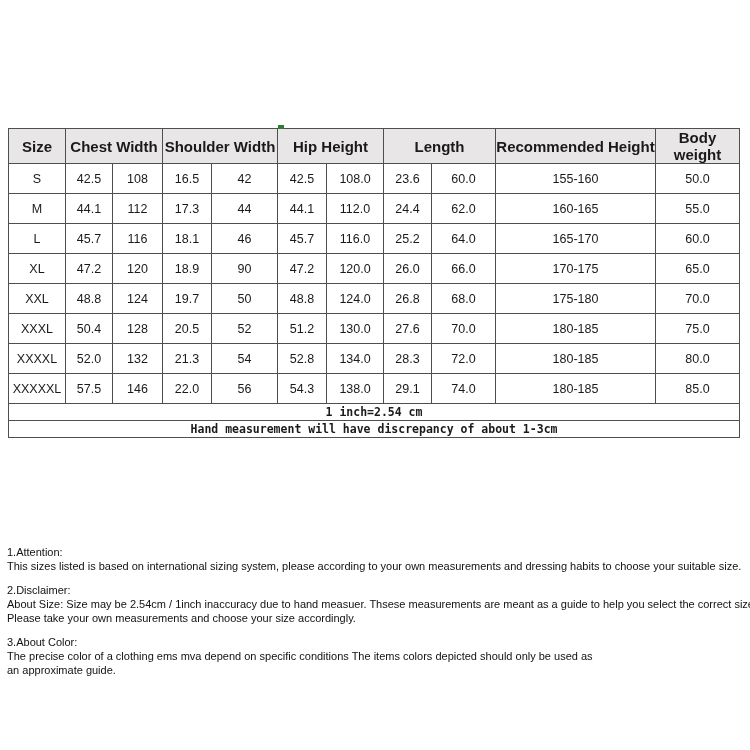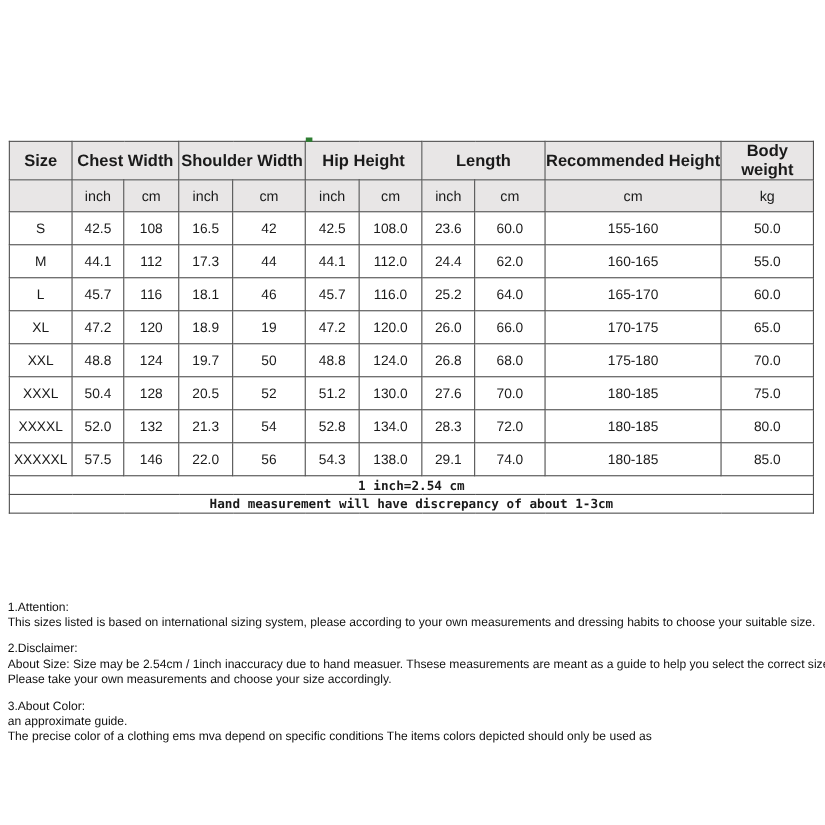--- a/index.html
+++ b/index.html
@@ -102,33 +102,20 @@
     <tbody>
         <tr class="head">
       <th>Size</th>
       <th colspan="2">Chest Width</th>
       <th colspan="2">Shoulder Width</th>
       <th colspan="2">Hip Height</th>
       <th colspan="2">Length</th>
       <th>Recommended Height</th>
       <th>Body weight</th>
     </tr>
-    <tr class="units">
-      <td></td>
-      <td>inch</td>
-      <td>cm</td>
-      <td>inch</td>
-      <td>cm</td>
-      <td>inch</td>
-      <td>cm</td>
-      <td>inch</td>
-      <td>cm</td>
-      <td>cm</td>
-      <td>kg</td>
-    </tr>
 
     <tr class="data">
       <td>S</td>
       <td>42.5</td>
       <td>108</td>
       <td>16.5</td>
       <td>42</td>
       <td>42.5</td>
       <td>108.0</td>
       <td>23.6</td>
@@ -160,21 +147,21 @@
       <td>25.2</td>
       <td>64.0</td>
       <td>165-170</td>
       <td>60.0</td>
     </tr>
     <tr class="data">
       <td>XL</td>
       <td>47.2</td>
       <td>120</td>
       <td>18.9</td>
-      <td>19</td>
+      <td>90</td>
       <td>47.2</td>
       <td>120.0</td>
       <td>26.0</td>
       <td>66.0</td>
       <td>170-175</td>
       <td>65.0</td>
     </tr>
     <tr class="data">
       <td>XXL</td>
       <td>48.8</td>
@@ -237,17 +224,17 @@
   </tbody>
     </table>
 
   <div class="notes">
     <div class="line">1.Attention:</div>
     <div class="line">This sizes listed is based on international sizing system, please according to your own measurements and dressing habits to choose your suitable size.</div>
     <div class="line section-gap">2.Disclaimer:</div>
     <div class="line">About Size: Size may be 2.54cm / 1inch inaccuracy due to hand measuer. Thsese measurements are meant as a guide to help you select the correct size.</div>
     <div class="line">Please take your own measurements and choose your size accordingly.</div>
     <div class="line section-gap">3.About Color:</div>
+    <div class="line">The precise color of a clothing ems mva depend on specific conditions The items colors depicted should only be used as</div>
     <div class="line">an approximate guide.</div>
-    <div class="line">The precise color of a clothing ems mva depend on specific conditions The items colors depicted should only be used as</div>
   </div>
 
 </div>
 
 </body></html>

